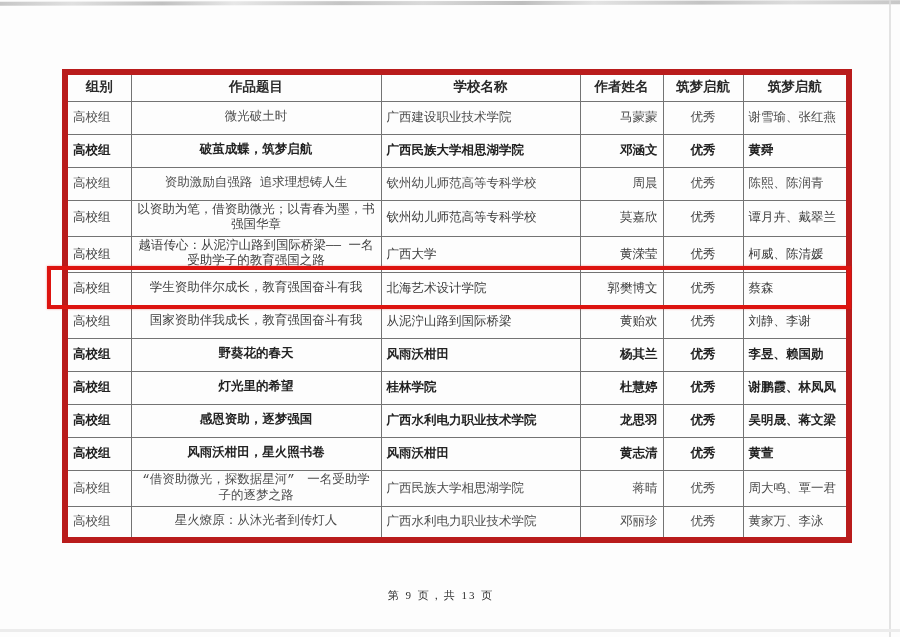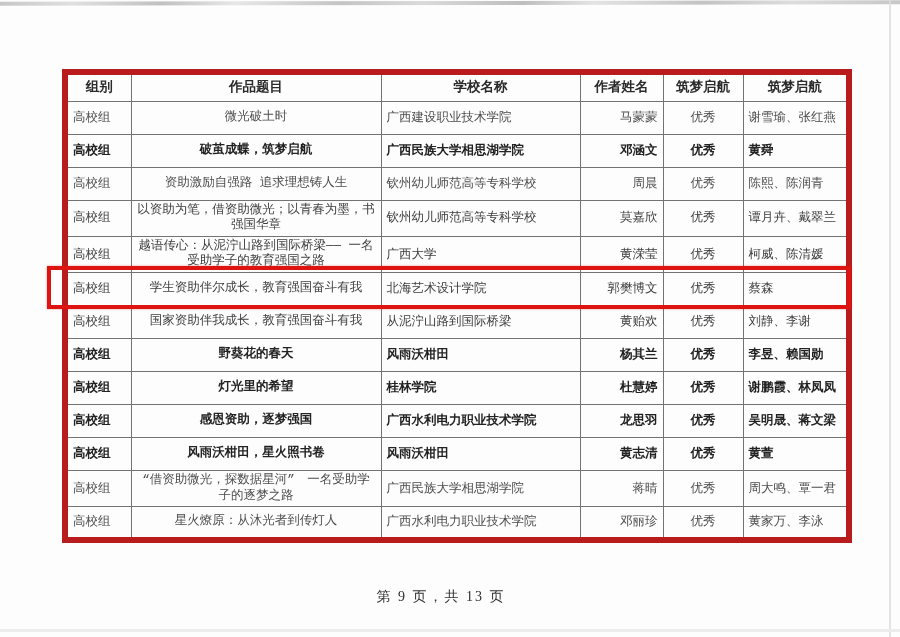--- a/index.html
+++ b/index.html
@@ -69,21 +69,21 @@
     border: 4px solid #dd1410;
     box-shadow: 0 0 2px rgba(221,20,16,.45);
     pointer-events: none;
     background: transparent;
   }
 
   #footer-pagenum {
     position: absolute;
     left: 0; top: 588px; width: 882px;
     text-align: center;
-    font-size: 14px;
+    font-size: 11px;
     letter-spacing: 2px;
     color: #2f2f2f;
   }
 </style>
 </head>
 <body>
 
 <div id="page">
 
   <div class="scan-top-edge"></div>

